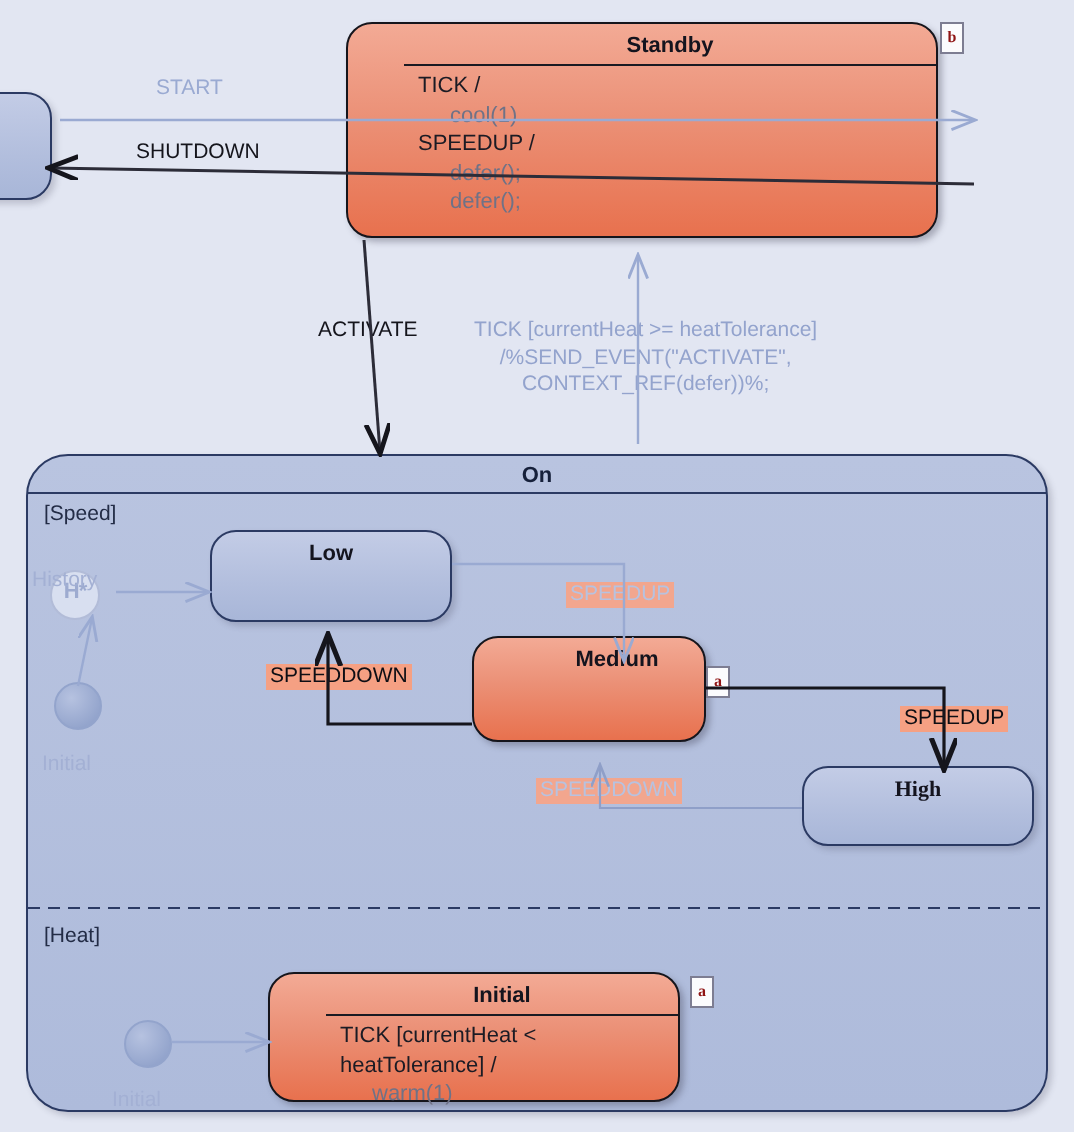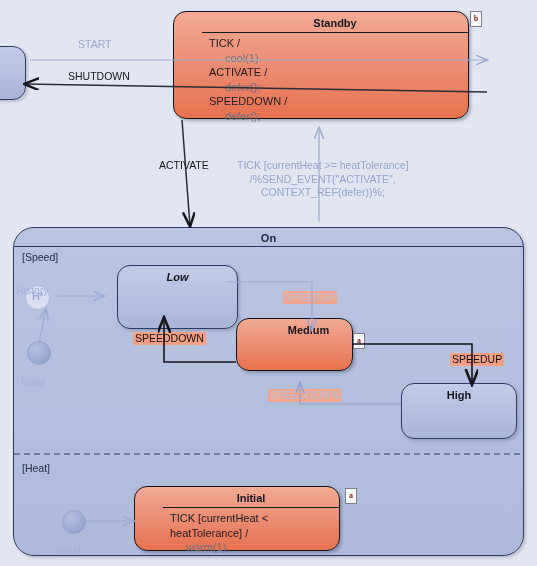--- a/index.html
+++ b/index.html
@@ -235,52 +235,51 @@
 
   <div class="node state-blue" style="left:-26px; top:46px; width:52px; height:54px;">
   </div>
 
   <div class="node state-orange" style="left:173px; top:11px; width:296px; height:108px;">
     <div class="title">Standby</div>
     <div class="divider"></div>
     <div class="body">
       <div>TICK /</div>
       <div class="act">cool(1)</div>
-      <div>ACTIVATE /</div>
+      <div>SPEEDUP /</div>
       <div class="act">defer();</div>
-      <div>SPEEDDOWN /</div>
       <div class="act">defer();</div>
     </div>
   </div>
   <div class="badge" style="left:470px; top:11px;">b</div>
 
   <div class="node composite" style="left:13px; top:227px; width:511px; height:329px;">
     <div class="title">On</div>
     <div class="divider"></div>
   </div>
 
   <div class="region-label" style="left:22px; top:251px;">[Speed]</div>
   <div class="region-label" style="left:22px; top:462px;">[Heat]</div>
 
   <div class="pseudo-history" style="left:25px; top:285px;">H*</div>
   <div class="pseudo-caption" style="left:16px; top:271px;">History</div>
 
   <div class="pseudo-initial" style="left:27px; top:341px;"></div>
   <div class="pseudo-caption" style="left:21px; top:363px;">Initial</div>
 
-  <div class="node state-blue" style="left:117px; top:265px; width:121px; height:64px;font-style:italic;">
+  <div class="node state-blue" style="left:105px; top:265px; width:121px; height:46px;">
     <div class="title">Low</div>
   </div>
 
   <div class="node state-orange" style="left:236px; top:318px; width:117px; height:53px;">
     <div class="title">Medium</div>
   </div>
   <div class="badge" style="left:353px; top:333px;">a</div>
 
-  <div class="node state-blue" style="left:401px; top:383px; width:116px; height:56px;">
+  <div class="node state-blue" style="left:401px; top:383px; width:116px; height:40px;font-family:Liberation Serif, serif;">
     <div class="title">High</div>
   </div>
 
   <div class="pseudo-initial" style="left:62px; top:510px;"></div>
   <div class="pseudo-caption" style="left:56px; top:531px;">Initial</div>
 
   <div class="node state-orange" style="left:134px; top:486px; width:206px; height:65px;">
     <div class="title">Initial</div>
     <div class="divider"></div>
     <div class="body">

